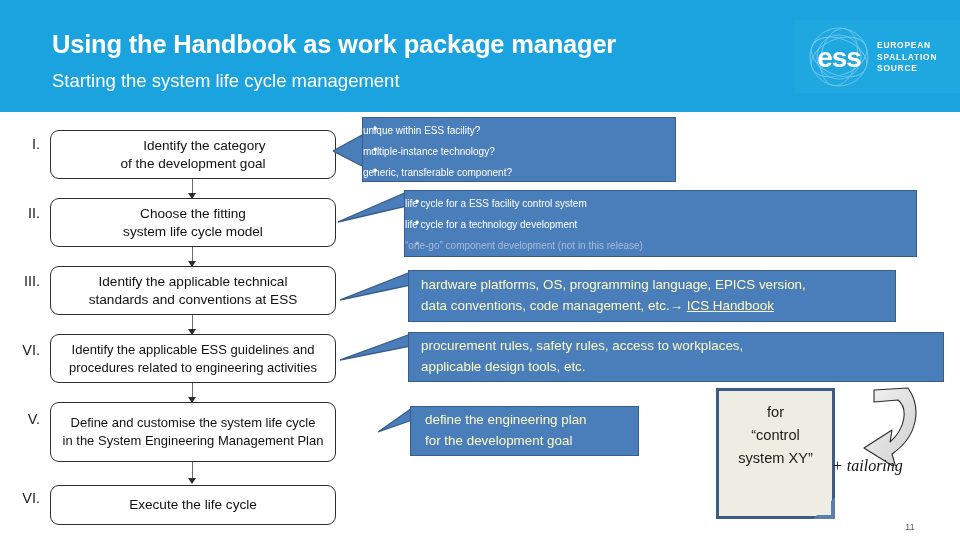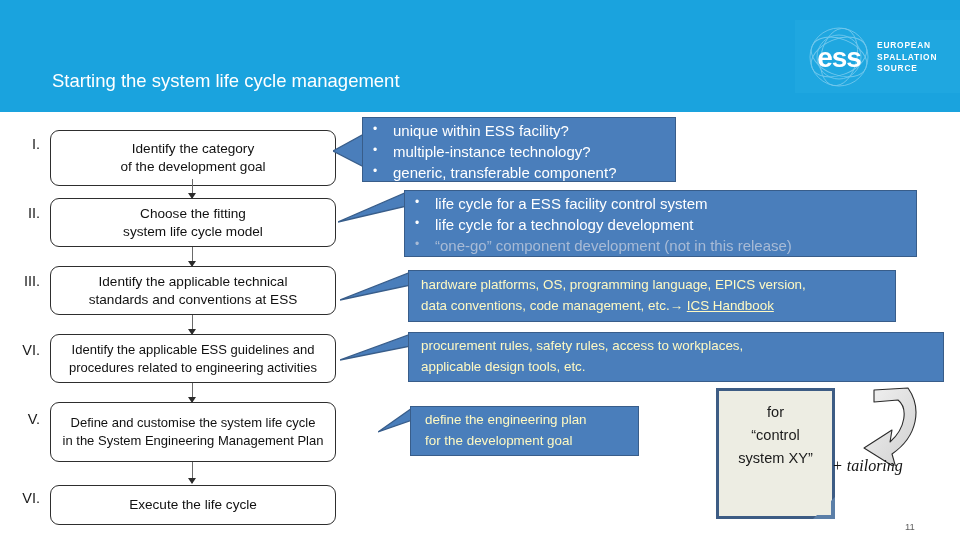--- a/index.html
+++ b/index.html
@@ -114,22 +114,21 @@
   }
   .callout .ctext {
     position: relative;
     font-size: 13.4px;
     line-height: 20.5px;
     color: #fef9c3;
   }
   .bullets { list-style: none; margin: 0; padding: 0; }
   .bullets li {
     position: relative;
-    padding-left: 30px;
-    font-size: 15px;
+    font-size: 10px;
     line-height: 21px;
     white-space: nowrap;
   }
   .bullets li::before {
     content: "\2022";
     position: absolute;
     left: 10px;
     top: -1px;
     font-size: 12px;
   }
@@ -183,20 +182,21 @@
     font-size: 9.5px;
     color: #606060;
   }
 </style>
 </head>
 <body>
 
 <div id="slide">
 
   <div class="header-band"></div>
+  <div class="header-title">Using the Handbook as work package manager</div>
   <div class="header-subtitle">Starting the system life cycle management</div>
 
   <div class="logo-box">
     <svg class="logo-rings" width="76" height="70" viewBox="0 0 76 70">
       <g fill="none" stroke="#7FCDEF" stroke-width="0.9" opacity="0.85">
         <ellipse cx="38" cy="35" rx="29" ry="29"></ellipse>
         <ellipse cx="38" cy="35" rx="29" ry="18" transform="rotate(22 38 35)"></ellipse>
         <ellipse cx="38" cy="35" rx="29" ry="18" transform="rotate(-22 38 35)"></ellipse>
         <ellipse cx="38" cy="35" rx="18" ry="29" transform="rotate(12 38 35)"></ellipse>
         <ellipse cx="38" cy="35" rx="22" ry="22"></ellipse>
@@ -210,21 +210,21 @@
     </div>
   </div>
 
   <div class="numeral" style="left:6px; top:136px;">I.</div>
   <div class="numeral" style="left:6px; top:205px;">II.</div>
   <div class="numeral" style="left:6px; top:273px;">III.</div>
   <div class="numeral" style="left:6px; top:342px;">VI.</div>
   <div class="numeral" style="left:6px; top:411px;">V.</div>
   <div class="numeral" style="left:6px; top:490px;">VI.</div>
 
-  <div class="flowbox" style="top:130px; height:56px;">
+  <div class="flowbox" style="top:130px; height:49px;text-align:right;">
     <div>
       <div>Identify the category</div>
       <div>of the development goal</div>
     </div>
   </div>
   <div class="connector" style="top:179px; height:19px;"></div>
 
   <div class="flowbox" style="top:198px; height:49px;">
     <div>
       <div>Choose the fitting</div>

